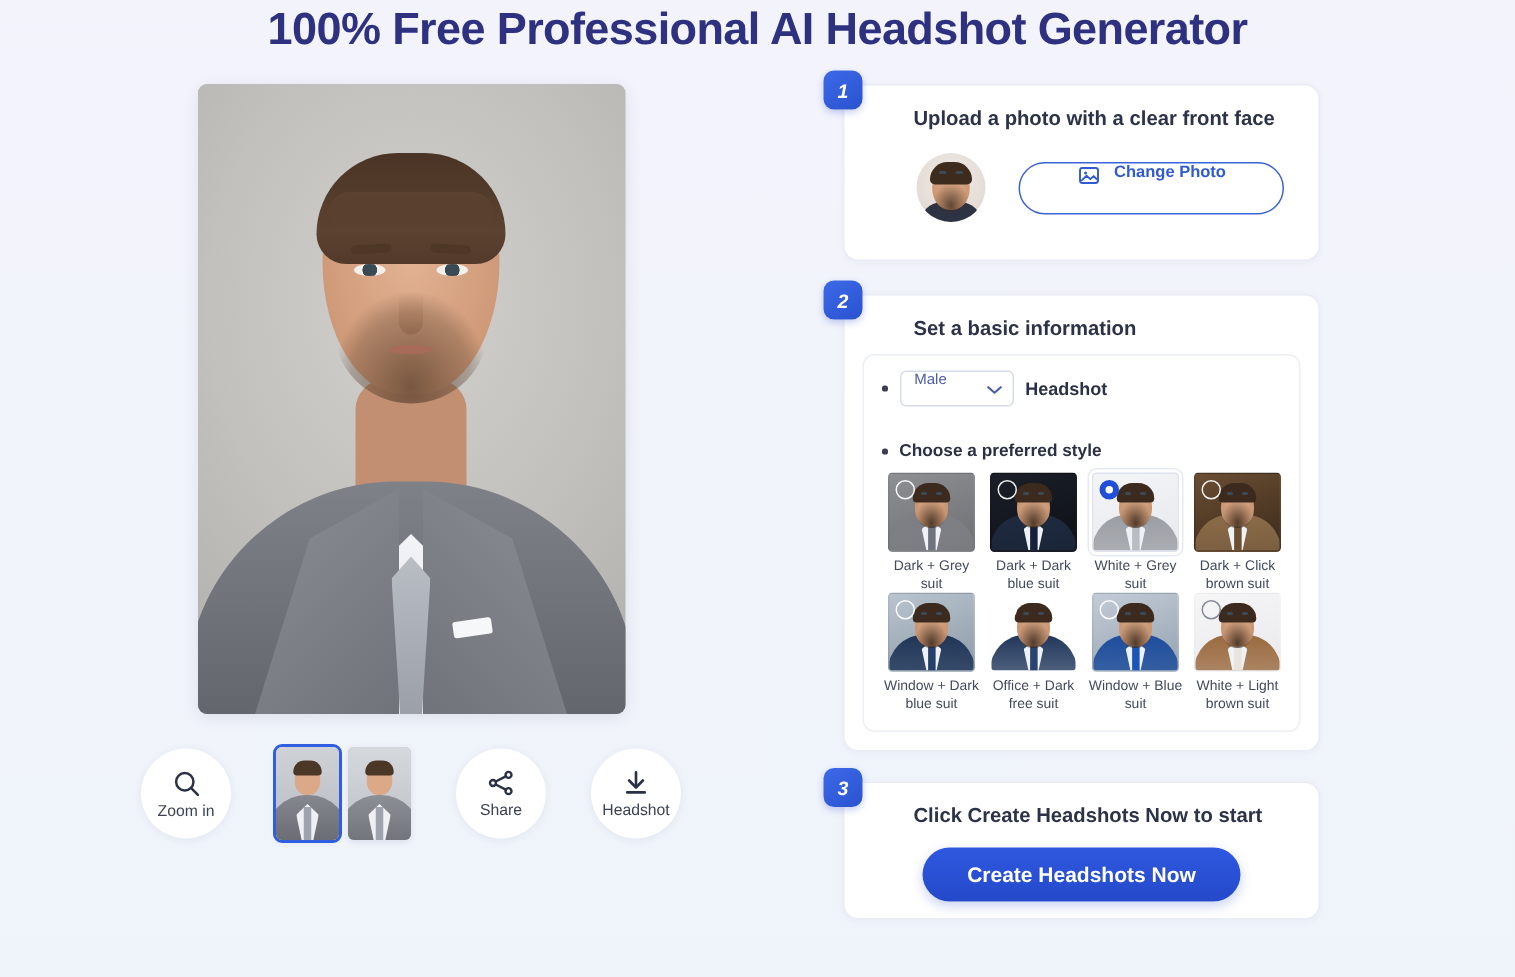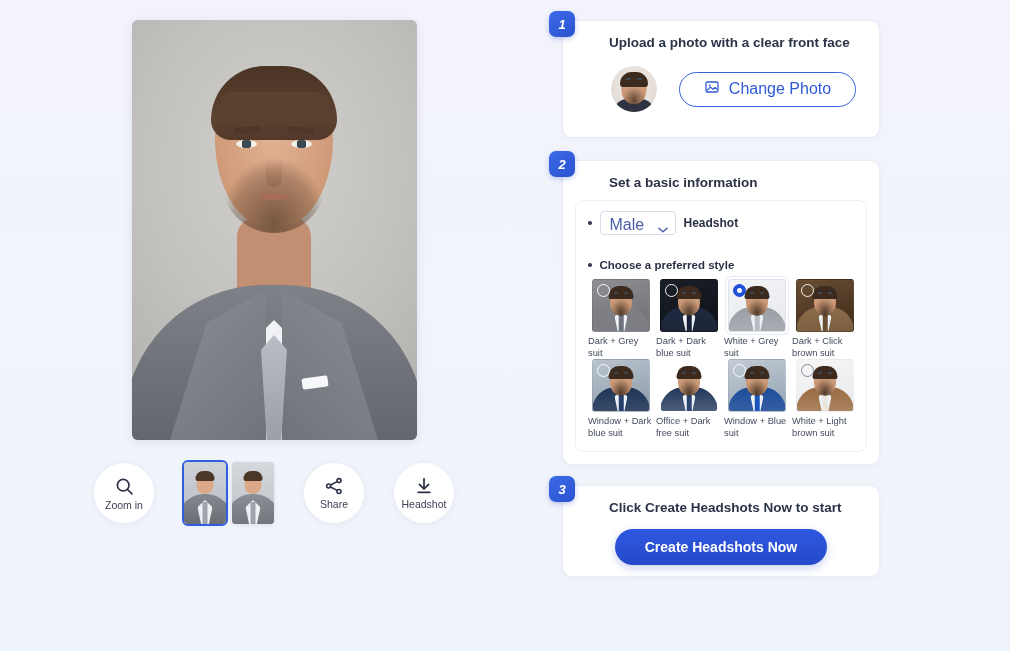--- a/index.html
+++ b/index.html
@@ -164,38 +164,38 @@
       background: radial-gradient(ellipse at 50% 36%, #dcab88, #c6906d); border-radius:50% 50% 46% 46%; }
   .av-hair { position:absolute; left:50%; top:12%; width:28px; height:15px; transform:translateX(-50%);
       background:#3d2b1e; border-radius:14px 14px 4px 4px; }
   .av-brd { position:absolute; left:50%; top:42%; width:24px; height:20px; transform:translateX(-50%);
       background: radial-gradient(ellipse at 50% 80%, rgba(60,42,30,.75), rgba(60,42,30,0) 70%); border-radius:0 0 12px 12px; }
   .av-bdy { position:absolute; left:50%; bottom:0; width:40px; height:13px; transform:translateX(-50%);
       background:#2d3342; border-radius:18px 18px 0 0; }
   .av-eyeL,.av-eyeR { position:absolute; top:26%; width:5px; height:2.5px; background:#3b4a55; border-radius:2px; }
   .av-eyeL { left:50%; margin-left:-8px; } .av-eyeR { left:50%; margin-left:3px; }
   .change-btn {
-    display:flex; align-items:center; justify-content:center; gap: 9px;
+    display:flex; justify-content:center; gap: 9px;
     width: 177px; height: 35px; border-radius: 18px;
     border: 1.4px solid #3a63d8; background:#fff;
-    color:#2f5ad4; font-size: 16px; font-weight:400; cursor:pointer;
+    color:#2f5ad4; font-size: 11px; font-weight:700; cursor:pointer;
   }
 
   
   #card2 { margin: 22px 0 0 14px; padding-bottom: 12px; }
   .inner-box {
     margin: 10px 12px 0 12px; border:1px solid #edeff6; border-radius: 8px;
     padding: 10px 12px 12px;
   }
   .bullet-row { display:flex; align-items:center; gap: 8px; }
   .dot { width:3.5px; height:3.5px; border-radius:50%; background:#3a4050; flex:none; }
   .select {
     position:relative; width: 76px; height: 24px; border:1px solid #d7dcea; border-radius:4px;
-    background:#fff; display:flex; align-items:flex-end; padding-left:9px;
-    font-size: 16px; color:#4a5ca8; cursor:pointer;
+    background:#fff; display:flex; align-items:flex-start; padding-left:9px;
+    font-size: 10px; color:#4a5ca8; cursor:pointer;
   }
   .chev { position:absolute; right:7px; top:8px; }
   .headshots-lbl { font-size: 12px; font-weight:700; color:#2b3145; }
   .choose-lbl { font-size: 11.5px; font-weight:700; color:#2b3145; }
   .style-grid {
     display:grid; grid-template-columns: repeat(4, 66px); gap: 0 2px;
     margin-top: 8px;
   }
   .style-cell { width:66px; cursor:pointer; }
   .style-img {
@@ -206,21 +206,21 @@
   .radio {
     position:absolute; left:4px; top:4px; width:13px; height:13px; border-radius:50%;
     border: 1.6px solid rgba(255,255,255,.92); background: transparent; z-index:3;
   }
   .radio.dark { border-color: rgba(120,125,140,.9); }
   .radio.on {
     background:#1f4fd8; border-color:#1f4fd8;
   }
   .radio.on:after { content:""; position:absolute; left:3.3px; top:3.3px; width:5px; height:5px;
     border-radius:50%; background:#fff; }
-  .style-lbl { font-size: 9.3px; color:#424a5e; text-align:left; line-height:11.5px; margin-top:4px; }
+  .style-lbl { font-size: 9.3px; color:#424a5e; text-align:center; line-height:11.5px; margin-top:4px; }
 
   
   .sp { position:absolute; inset:0; }
   .sp-head { position:absolute; left:50%; top:15%; width:22px; height:27px; transform:translateX(-50%);
      background: radial-gradient(ellipse at 50% 36%, #dcab88, #c28e6b); border-radius:50% 50% 44% 44%; }
   .sp-hair { position:absolute; left:50%; top:11%; width:25px; height:13px; transform:translateX(-50%);
      background:#3b2a1d; border-radius:12px 12px 3px 3px; }
   .sp-beard { position:absolute; left:50%; top:33%; width:21px; height:19px; transform:translateX(-50%);
      background: radial-gradient(ellipse at 50% 82%, rgba(55,38,26,.82), rgba(55,38,26,0) 72%);
      border-radius:0 0 11px 11px; }
@@ -241,20 +241,21 @@
     color:#fff; font-size: 14px; font-weight:700;
     box-shadow: 0 3px 8px rgba(40,70,200,.25);
   }
 </style>
 </head>
 <body>
 
 <div class="page">
 
   <div class="header">
+    <h1 class="title">100% Free Professional AI Headshot Generator</h1>
   </div>
 
   <div class="body-wrap">
 
     <div class="left-col">
 
       <div class="preview-frame">
         <div class="portrait">
           <div class="pt-bg"></div>
           <div class="pt-neck"></div>

